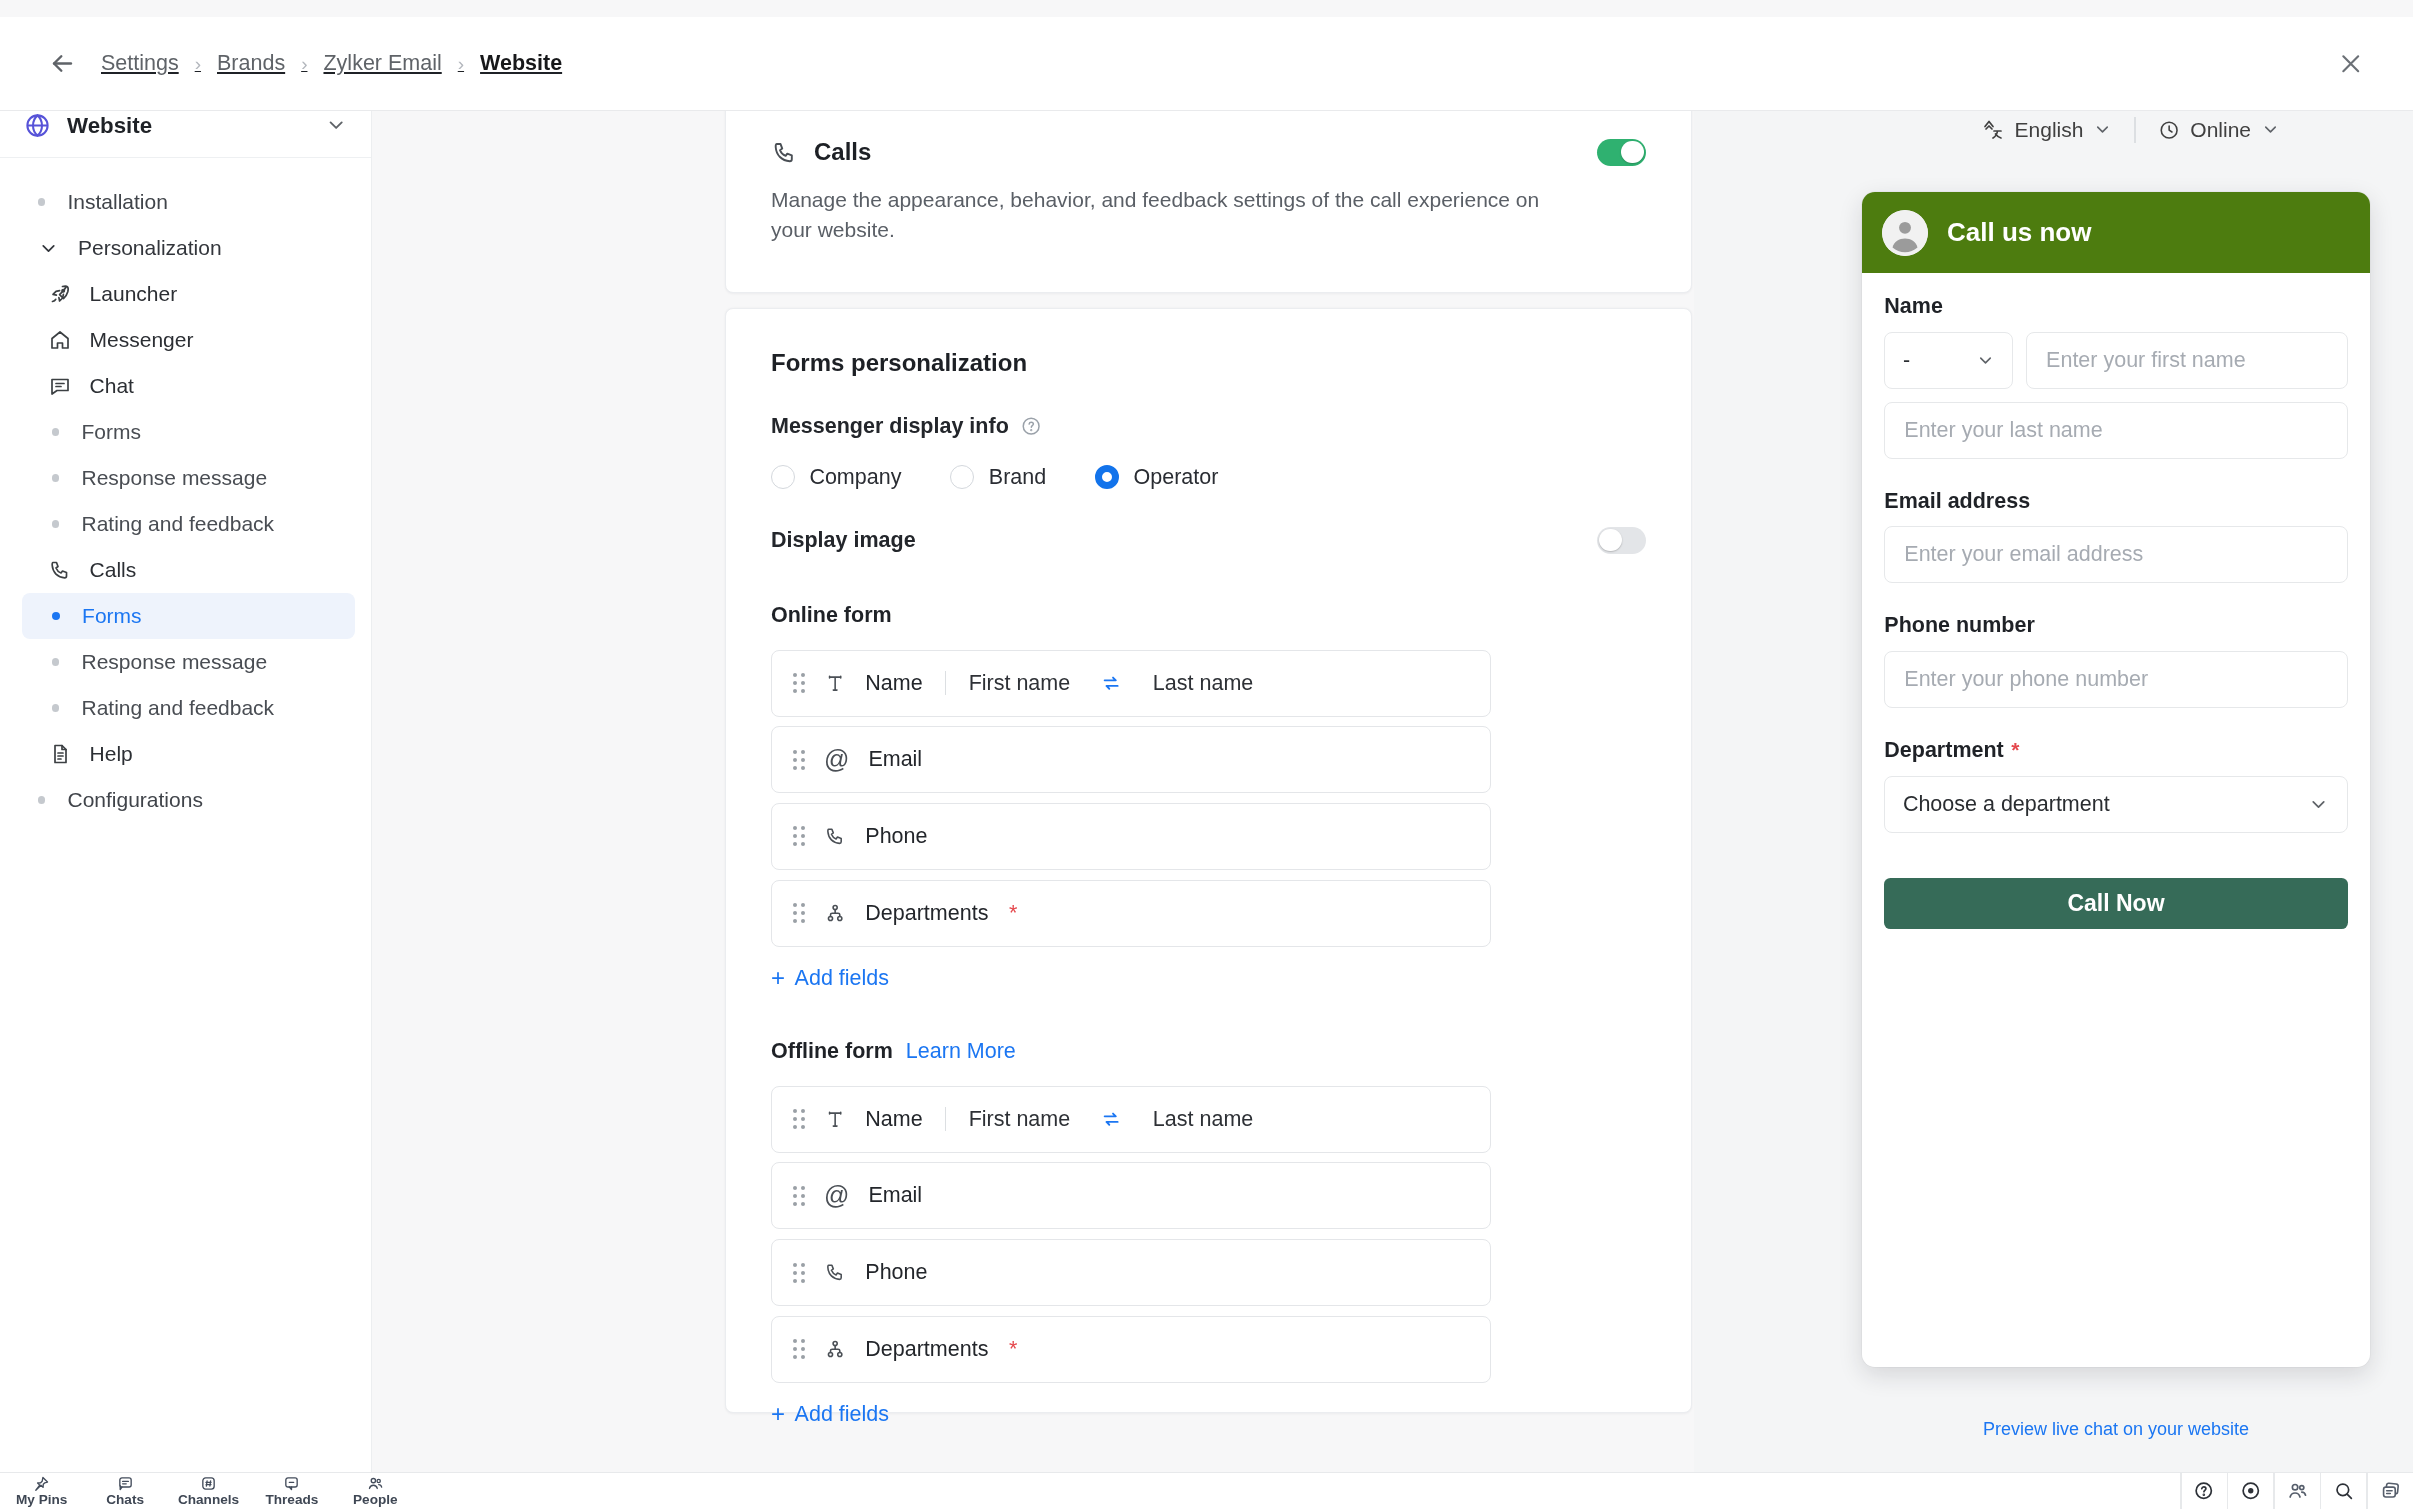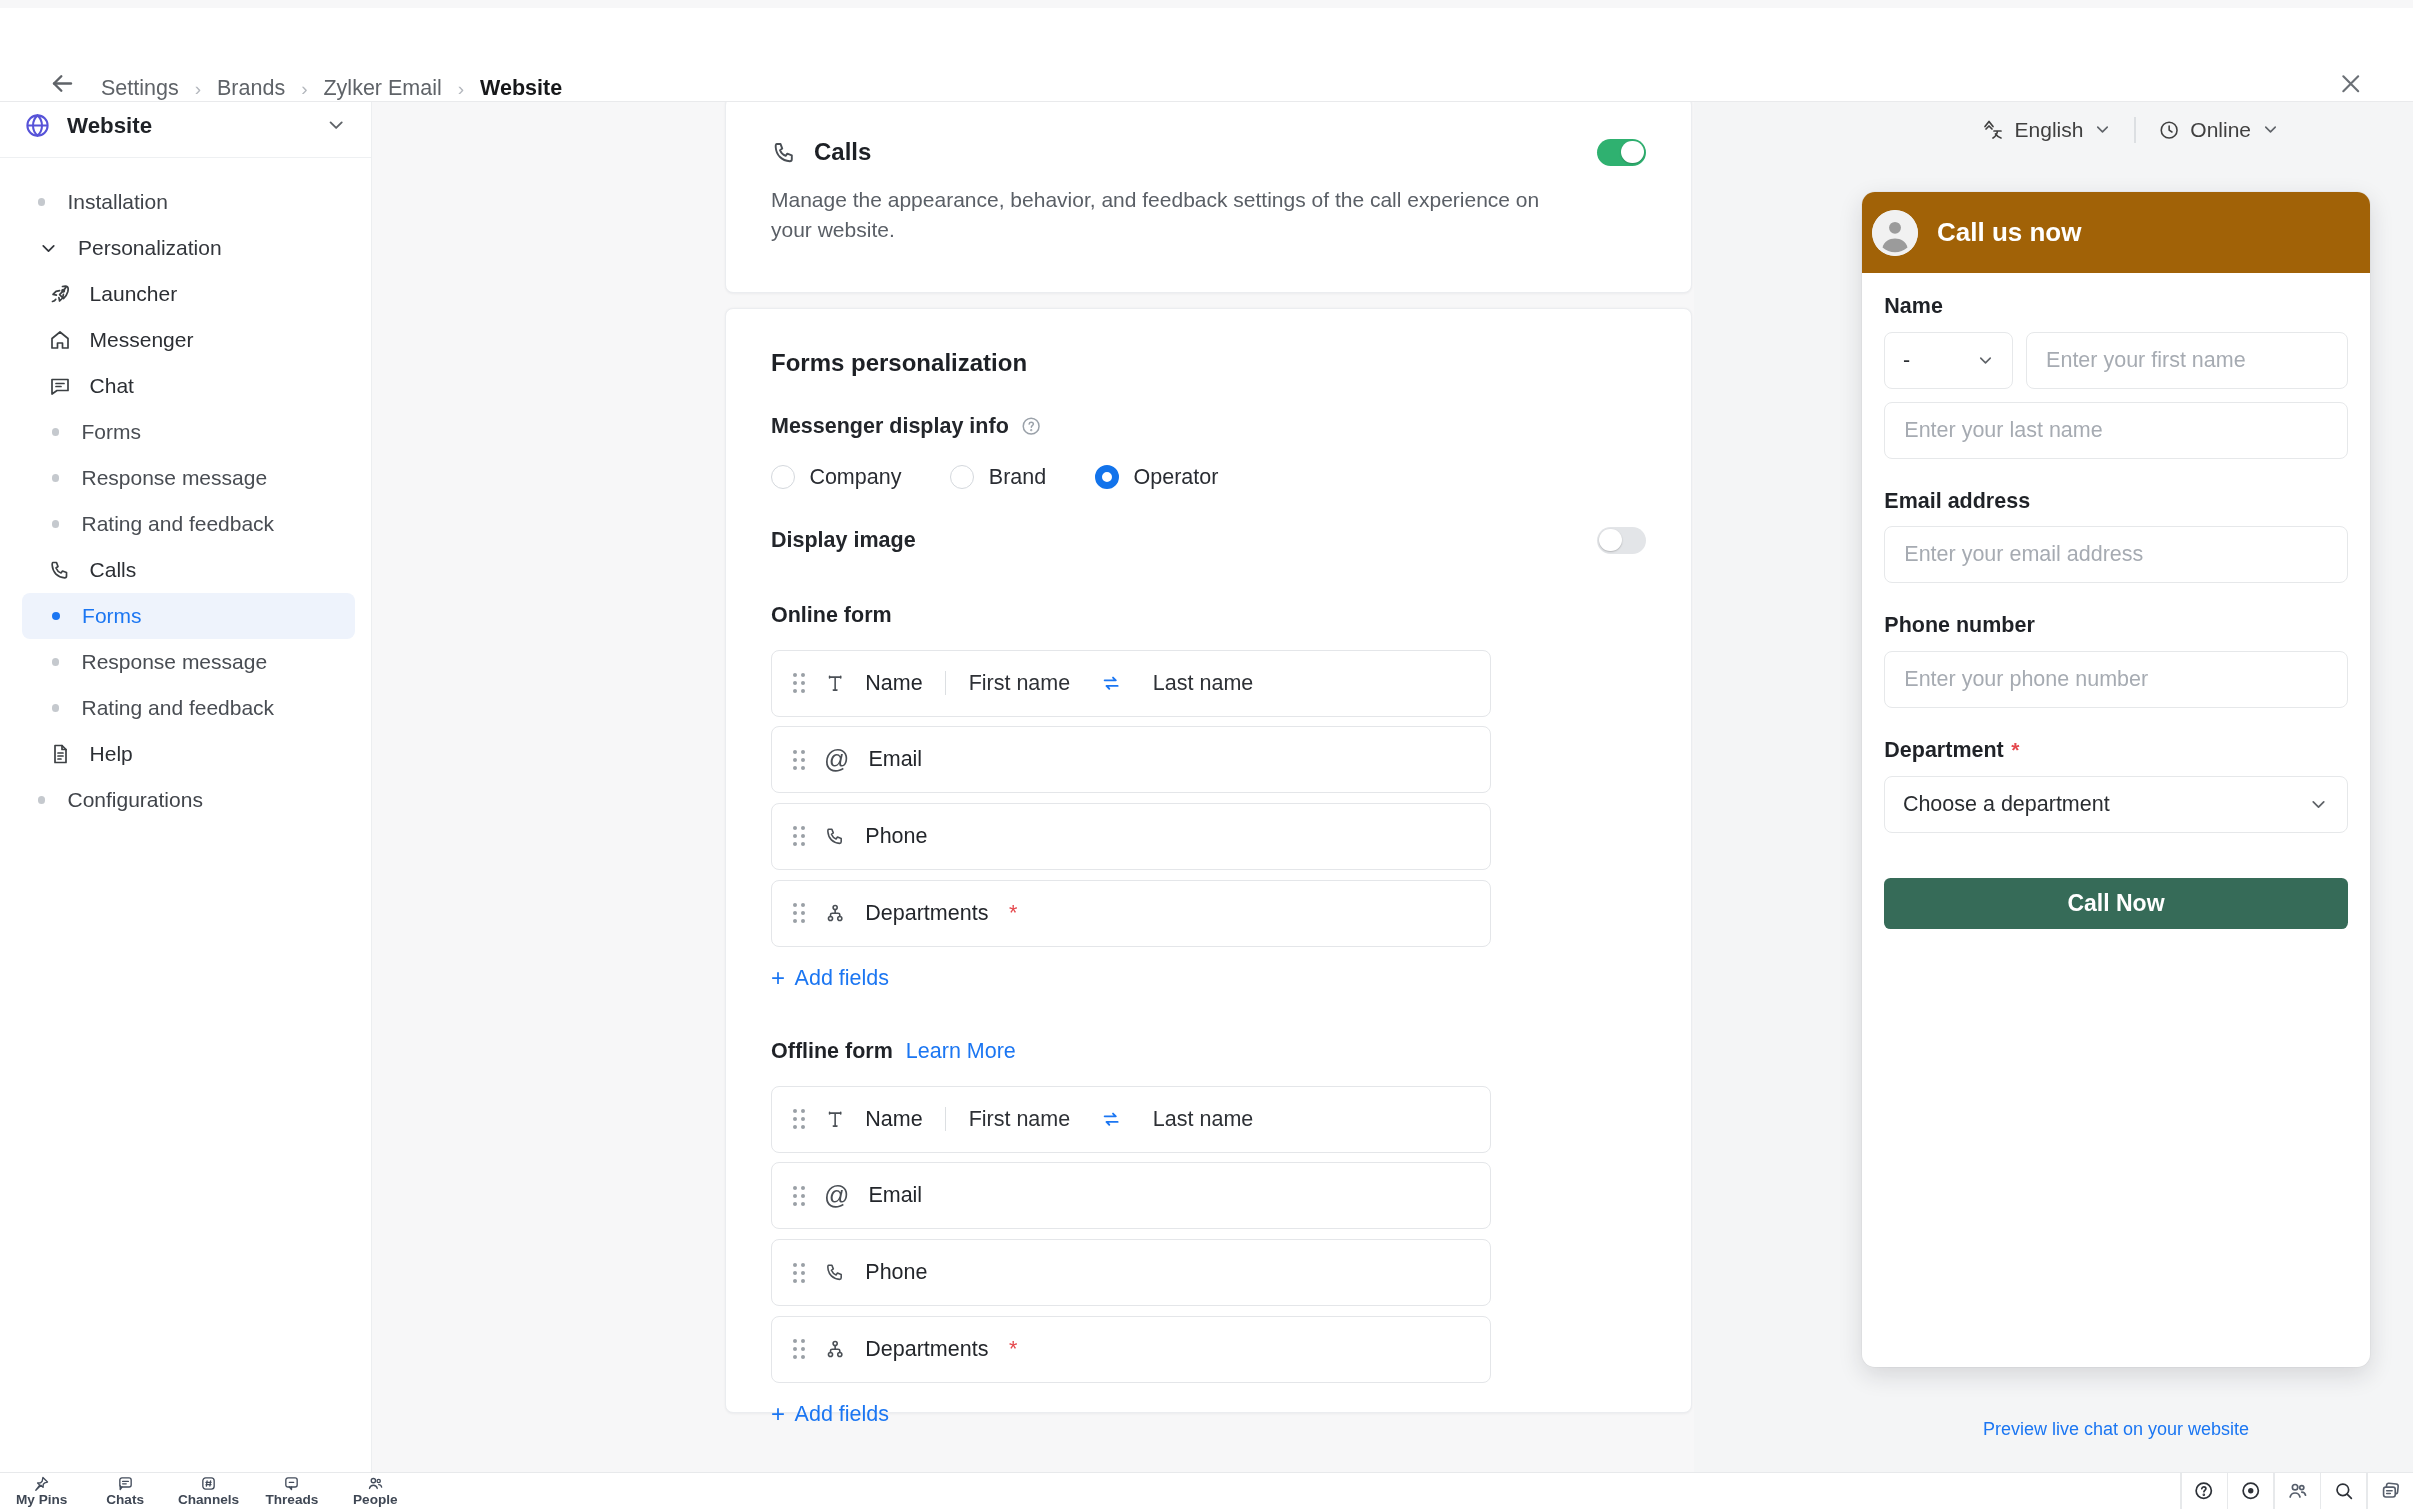--- a/index.html
+++ b/index.html
@@ -8,23 +8,23 @@
     font-family:"Liberation Sans", sans-serif;
     background:#f7f7f8;
     position:relative;
     overflow:hidden;
     color:#1f2227;
   }
   svg { display:block; }
 
   
   .topbar {
-    position:absolute; left:0; top:8px; width:2413px; height:94px;
+    position:absolute; left:0; top:17px; width:2413px; height:94px;
     background:#fff; border-bottom:1.6px solid #e9eaec;
-    display:flex; align-items:flex-end; padding:0 45px; z-index:30;
+    display:flex; align-items:center; padding:0 45px; z-index:30;text-decoration:underline;
   }
   .back-btn { width:35px; height:35px; display:flex; align-items:center; justify-content:center; color:#5f6368; cursor:pointer; }
   .crumbs { display:flex; align-items:center; gap:16px; margin-left:21px; font-size:21.5px; }
   .crumb { color:#5f6368; cursor:pointer; }
   .crumb-sep { color:#b3b7bd; font-size:19px; }
   .crumb-current { color:#17181a; font-weight:700; }
   .close-btn { margin-left:auto; width:35px; height:35px; display:flex; align-items:center; justify-content:center; color:#6b7076; cursor:pointer; }
 
   
   .sidebar {
@@ -119,22 +119,22 @@
   .pc-div { width:1.6px; height:25.5px; background:#dcdfe2; margin:0 11.2px; }
   .pc-chev { color:#5f6368; }
 
   .widget {
     position:absolute; left:1862px; top:192px; width:508px; height:1175px;
     background:#fff; border-radius:12.8px;
     box-shadow:0 8px 24px rgba(25,30,40,.14), 0 0 0 0.8px rgba(20,24,31,.04);
     z-index:21;
   }
   .widget-header {
-    height:81px; background:#a16207; border-radius:12.8px 12.8px 0 0;
-    display:flex; align-items:center; gap:19px; padding:0 10px;
+    height:81px; background:#4d7c0f; border-radius:12.8px 12.8px 0 0;
+    display:flex; align-items:center; gap:19px; padding:0 20px;
   }
   .avatar { width:46px; height:46px; border-radius:50%; background:#f2f2f2; overflow:hidden; display:flex; align-items:center; justify-content:center; flex:none; }
   .widget-title { color:#fff; font-size:26px; font-weight:700; }
   .widget-body { padding:21px 22.3px 0; }
   .w-label { font-size:21.5px; font-weight:700; color:#1f2227; margin-bottom:12.8px; }
   .w-label .req { font-size:21px; }
   .w-row { display:flex; gap:12.8px; }
   .w-input {
     height:57px; border:1.6px solid #e6e8ea; border-radius:8px; width:100%;
     font-size:21.5px; color:#2a2d31; padding:0 19px; outline:none; background:#fff;

